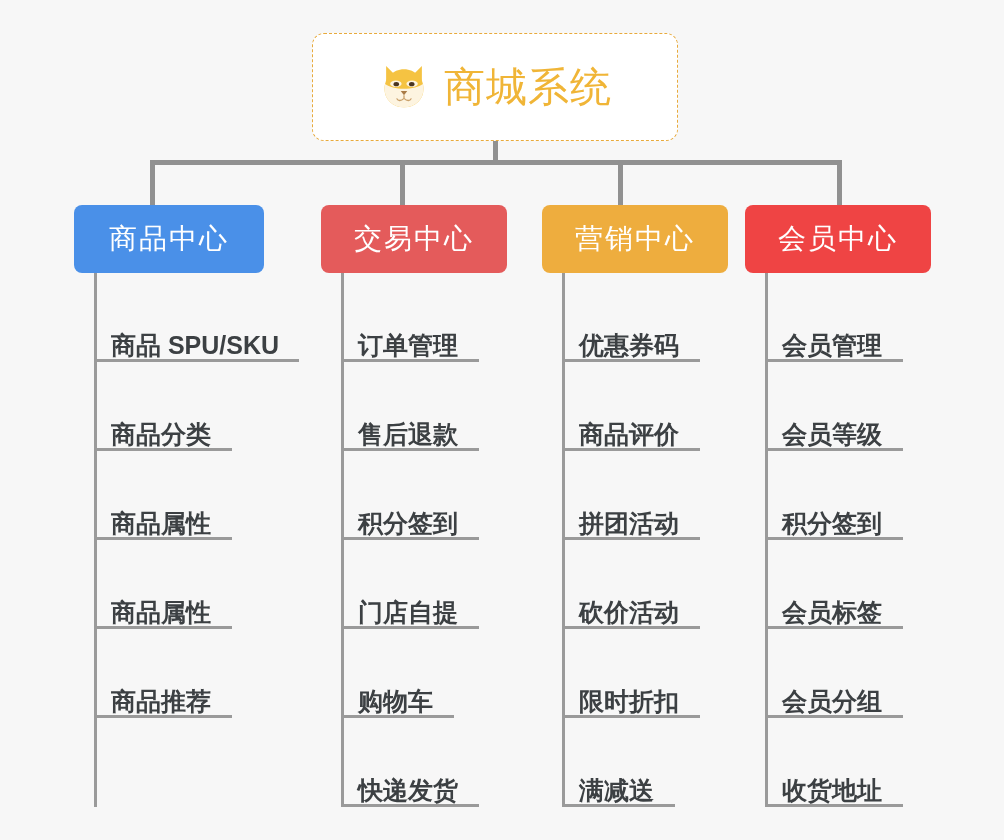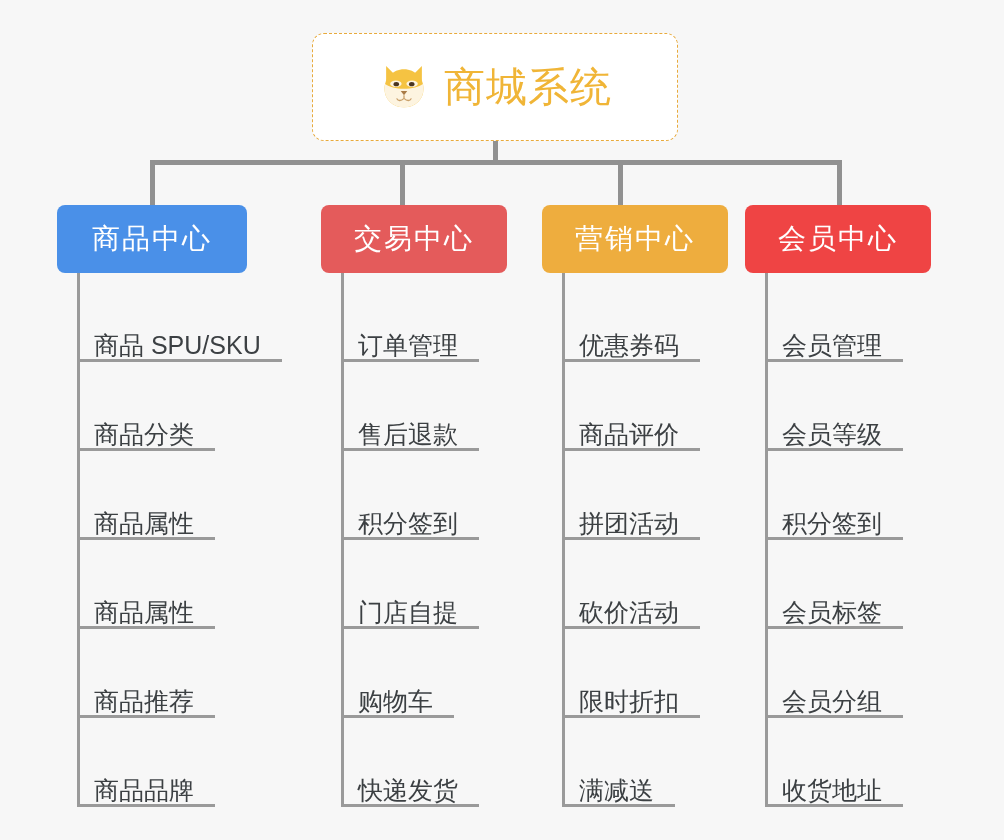--- a/index.html
+++ b/index.html
@@ -107,20 +107,21 @@
     width: 3px;
     background: #9a9a9a;
   }
   .leaf-item {
     position: relative;
     height: 89px;
     box-sizing: border-box;
     display: flex;
     align-items: flex-end;
     padding-left: 17px;
+    font-weight: bold;
   }
   .leaf-text {
     font-size: 25px;
     color: #3c4043;
     line-height: 1.05;
     white-space: nowrap;
     padding-bottom: 4px;
   }
   .leaf-rule {
     position: absolute;
@@ -153,21 +154,21 @@
     <div class="root-title">商城系统</div>
   </div>
 
   <div class="conn conn-stem"></div>
   <div class="conn conn-bus"></div>
   <div class="conn conn-drop" style="left:150px;"></div>
   <div class="conn conn-drop" style="left:400px;"></div>
   <div class="conn conn-drop" style="left:618px;"></div>
   <div class="conn conn-drop" style="left:837px;"></div>
 
-  <div class="branch" id="branch-0" style="left:57px; width:190px;">
+  <div class="branch" id="branch-0" style="left:74px; width:190px;">
     <div class="cat-box" id="catbox-0" style="background: rgb(74, 144, 232);">
       <span class="cat-label">商品中心</span>
     </div>
     <div class="leaf-list" id="leaves-0">
       <div class="leaf-trunk" style="height: 534px;"></div>
       <div class="leaf-item">
         <span class="leaf-text">商品 SPU/SKU</span>
         <span class="leaf-rule" style="width: 205px;"></span>
       </div>
       <div class="leaf-item">
@@ -177,24 +178,20 @@
       <div class="leaf-item">
         <span class="leaf-text">商品属性</span>
         <span class="leaf-rule" style="width: 138px;"></span>
       </div>
       <div class="leaf-item">
         <span class="leaf-text">商品属性</span>
         <span class="leaf-rule" style="width: 138px;"></span>
       </div>
       <div class="leaf-item">
         <span class="leaf-text">商品推荐</span>
-        <span class="leaf-rule" style="width: 138px;"></span>
-      </div>
-      <div class="leaf-item">
-        <span class="leaf-text">商品品牌</span>
         <span class="leaf-rule" style="width: 138px;"></span>
       </div>
     </div>
   </div>
 
   <div class="branch" id="branch-1" style="left:321px; width:186px;">
     <div class="cat-box" id="catbox-1" style="background: rgb(228, 91, 91);">
       <span class="cat-label">交易中心</span>
     </div>
     <div class="leaf-list" id="leaves-1">

